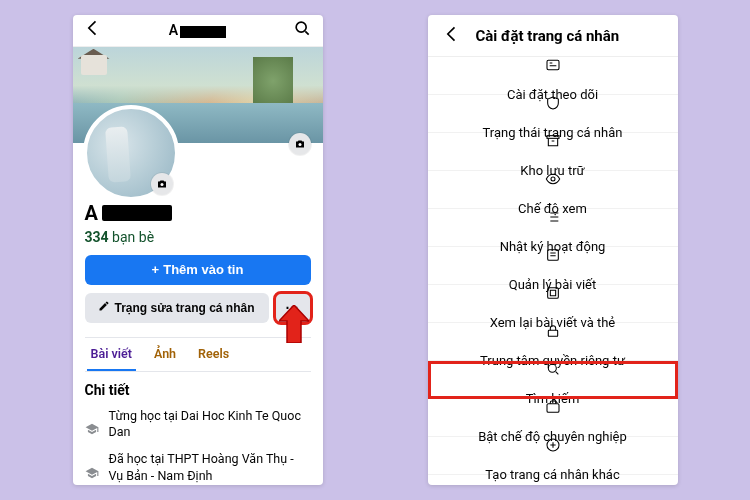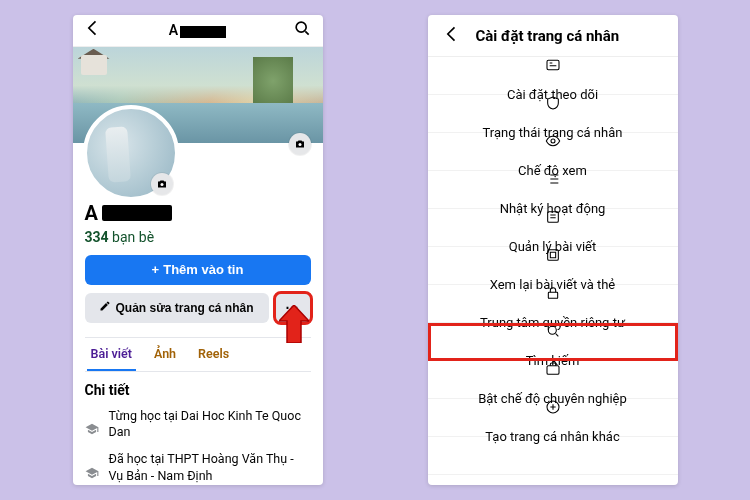--- a/index.html
+++ b/index.html
@@ -171,21 +171,21 @@
       <span>Thêm vào tin</span>
     </button>
 
     <div class="btn-row">
       <button class="btn-secondary">
         <span>
           <svg width="12" height="12" viewBox="0 0 24 24" fill="#050505">
               <path d="M3 17.25V21h3.75L17.81 9.94l-3.75-3.75zM20.71 7.04a1 1 0 0 0 0-1.41l-2.34-2.34a1 1 0 0 0-1.41 0l-1.83 1.83 3.75 3.75z"></path>
             </svg>
         </span>
-        <span>Quản sửa trang cá nhân</span>
+        <span>Trạng sửa trang cá nhân</span>
       </button>
       <button class="btn-menu highlight-red">
         <span>⋯</span>
       </button>
     </div>
 
     <div class="tabs">
       <div class="tab active">Bài viết</div>
       <div class="tab">Ảnh</div>
       <div class="tab">Reels</div>
@@ -244,20 +244,29 @@
       <span class="sicon">
           <svg viewBox="0 0 24 24">
             <path d="M12 3 4 6v6c0 5 3.5 8 8 9 4.5-1 8-4 8-9V6z"></path>
           </svg>
         </span>
       <span>Trạng thái trang cá nhân</span>
     </div>
     <div class="srow">
       <span class="sicon">
           <svg viewBox="0 0 24 24">
+            <rect x="3" y="4" width="18" height="4"></rect>
+            <path d="M5 8v11h14V8M10 12h4"></path>
+          </svg>
+        </span>
+      <span>Kho lưu trữ</span>
+    </div>
+    <div class="srow">
+      <span class="sicon">
+          <svg viewBox="0 0 24 24">
             <path d="M2 12s3.5-7 10-7 10 7 10 7-3.5 7-10 7S2 12 2 12z"></path>
             <circle cx="12" cy="12" r="3"></circle>
           </svg>
         </span>
       <span>Chế độ xem</span>
     </div>
     <div class="srow">
       <span class="sicon">
           <svg viewBox="0 0 24 24">
             <path d="M8 6h12M8 12h12M8 18h12M4 6h.01M4 12h.01M4 18h.01"></path>

